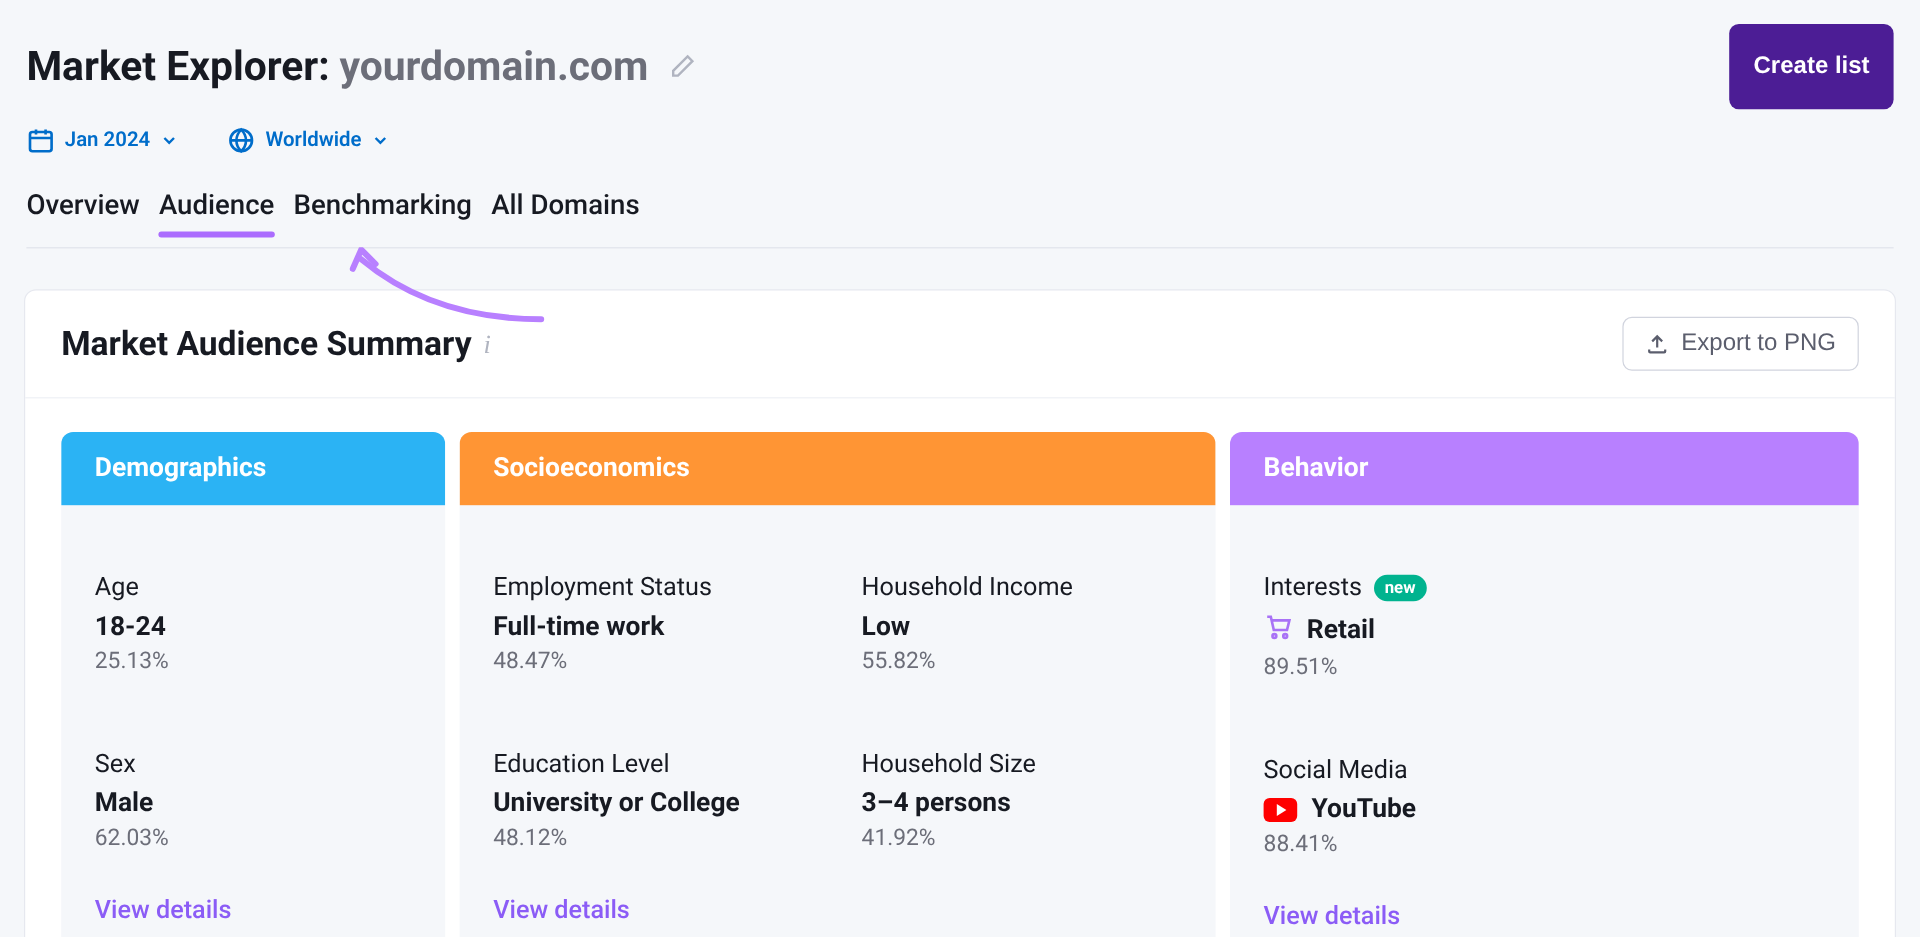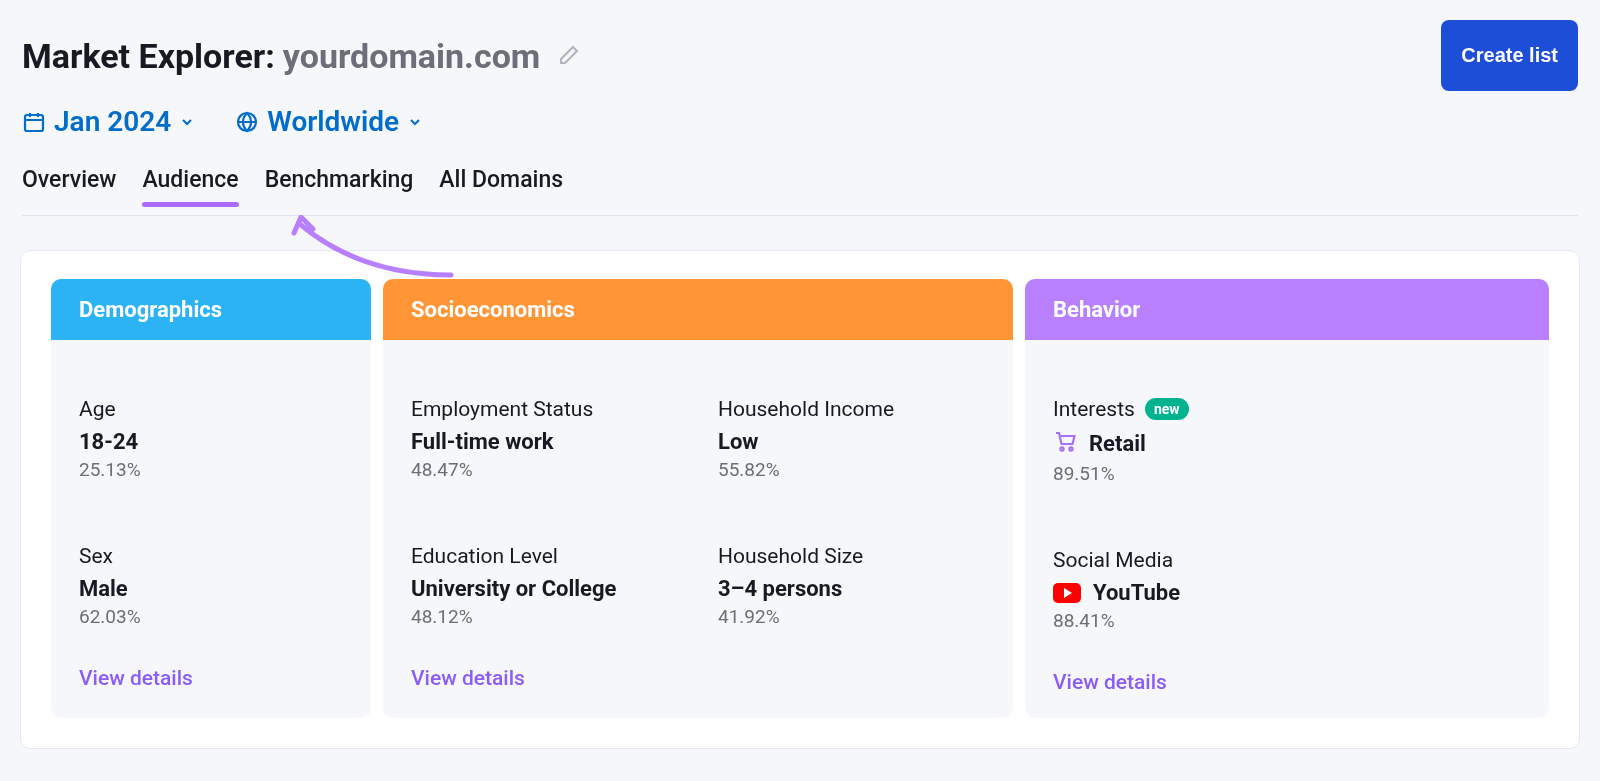--- a/index.html
+++ b/index.html
@@ -28,48 +28,48 @@
   .title-domain {
     color: #6c6e79;
     font-weight: 700;
   }
   .edit-pencil {
     color: #b0b4c0;
     margin-left: 8px;
     display: inline-flex;
   }
   .create-list-btn {
-    background: #1d4ed8;
+    background: #4c1d95;
     color: #fff;
     border: none;
     border-radius: 8px;
     padding: 24px 20px;
     font-size: 20px;
     font-weight: 700;
     cursor: pointer;
   }
   .filters {
     display: flex;
     gap: 40px;
     margin-top: 14px;
     align-items: center;
   }
   .filter {
     display: flex;
     align-items: center;
     gap: 8px;
     color: #006dca;
-    font-size: 28px;
+    font-size: 17px;
     font-weight: 600;
     cursor: pointer;
   }
   .filter svg { flex-shrink: 0; }
   .tabs {
     display: flex;
-    gap: 26px;
+    gap: 16px;
     margin-top: 28px;
     padding: 0 22px 10px 0;
     border-bottom: 1px solid #e0e3eb;
   }
   .tab {
     font-size: 23px;
     font-weight: 500;
     color: #171a22;
     padding-bottom: 12px;
     cursor: pointer;
@@ -273,20 +273,32 @@
     <div class="tab">All Domains</div>
   </div>
 </div>
 
 <div class="card">
   <svg class="annotation-arrow" width="180" height="80" viewBox="0 0 180 80">
     <path d="M 160 60 Q 70 60 10 10" stroke="#b880ff" stroke-width="5" fill="none" stroke-linecap="round"></path>
     <path d="M 3 18 L 10 2 L 22 14" stroke="#b880ff" stroke-width="5" fill="none" stroke-linecap="round" stroke-linejoin="round"></path>
   </svg>
 
+  <div class="card-header">
+    <div class="card-title">
+      <span>Market Audience Summary</span>
+      <span class="info-i">i</span>
+    </div>
+    <button class="export-btn">
+      <svg width="20" height="20" viewBox="0 0 24 24" fill="none" stroke="#5b5e6d" stroke-width="2.2">
+          <path d="M12 15V4M7 9l5-5 5 5M4 17v2a1 1 0 001 1h14a1 1 0 001-1v-2"></path>
+        </svg>
+      <span>Export to PNG</span>
+    </button>
+  </div>
 
   <div class="panels">
 
     <div class="panel demographics">
       <div class="panel-head">Demographics</div>
       <div class="panel-body">
         <div class="metrics-grid">
           <div>
             <div class="metric-label">Age</div>
             <div class="metric-value">18-24</div>

